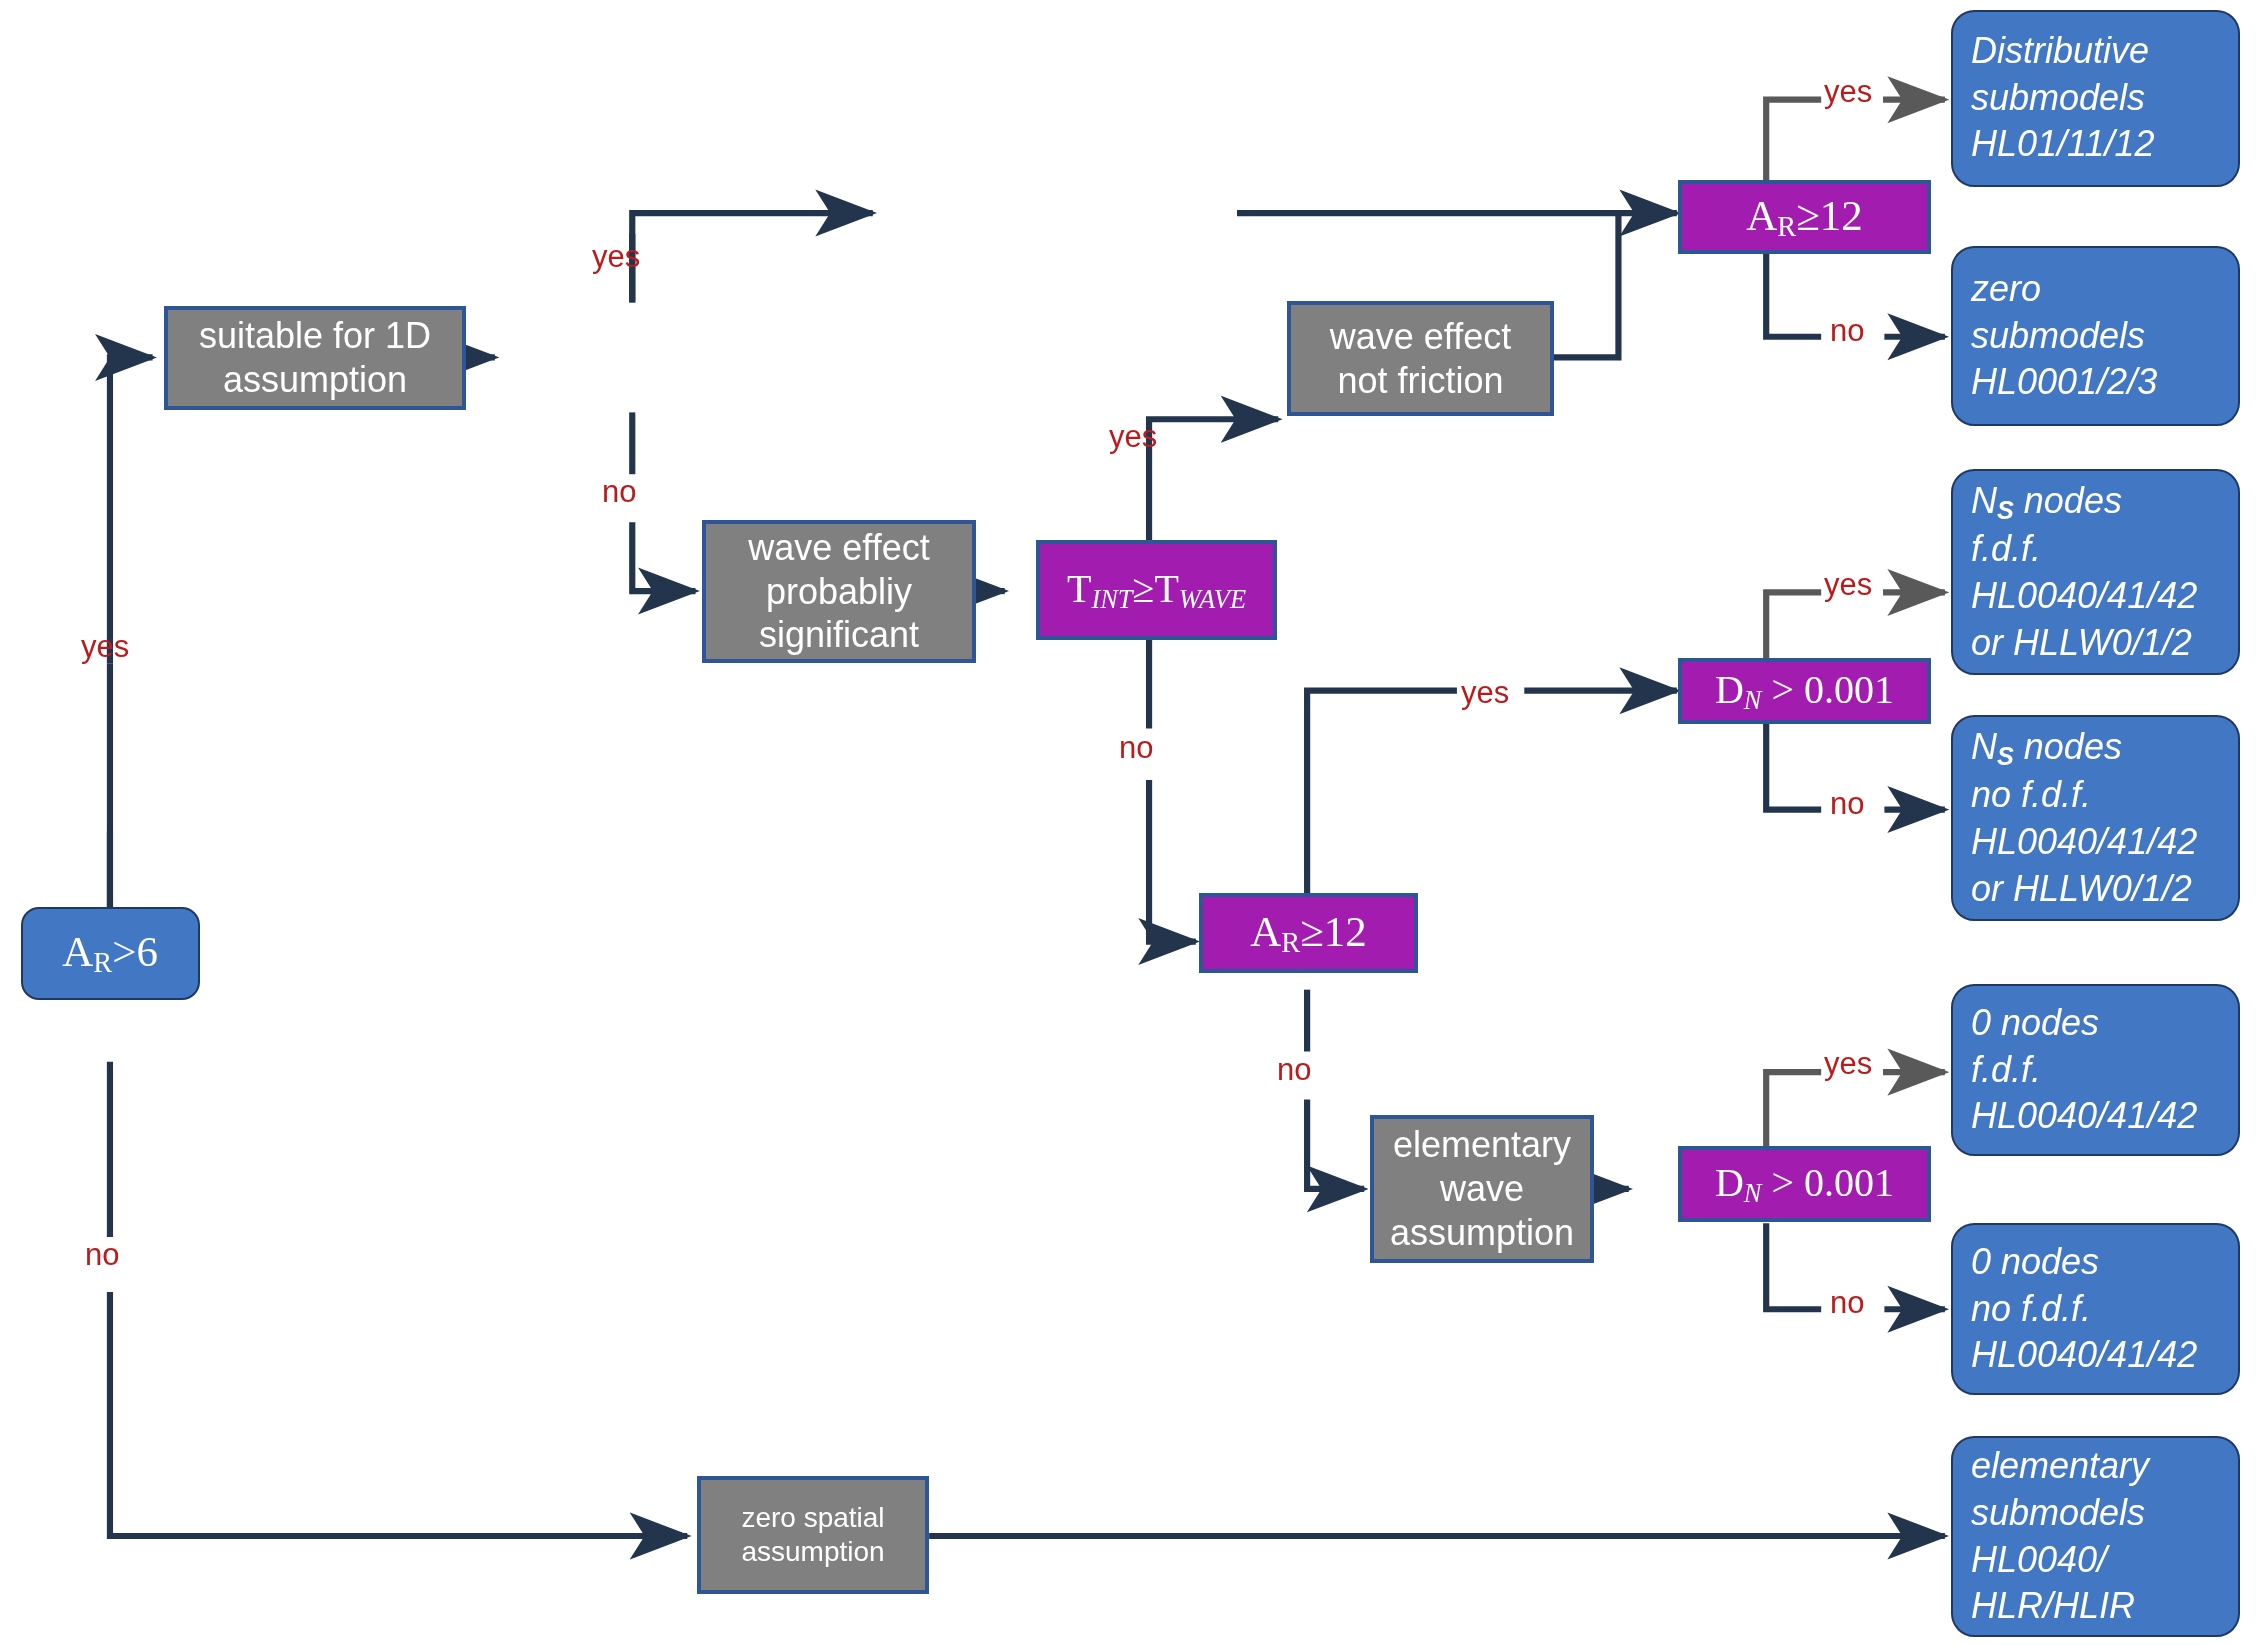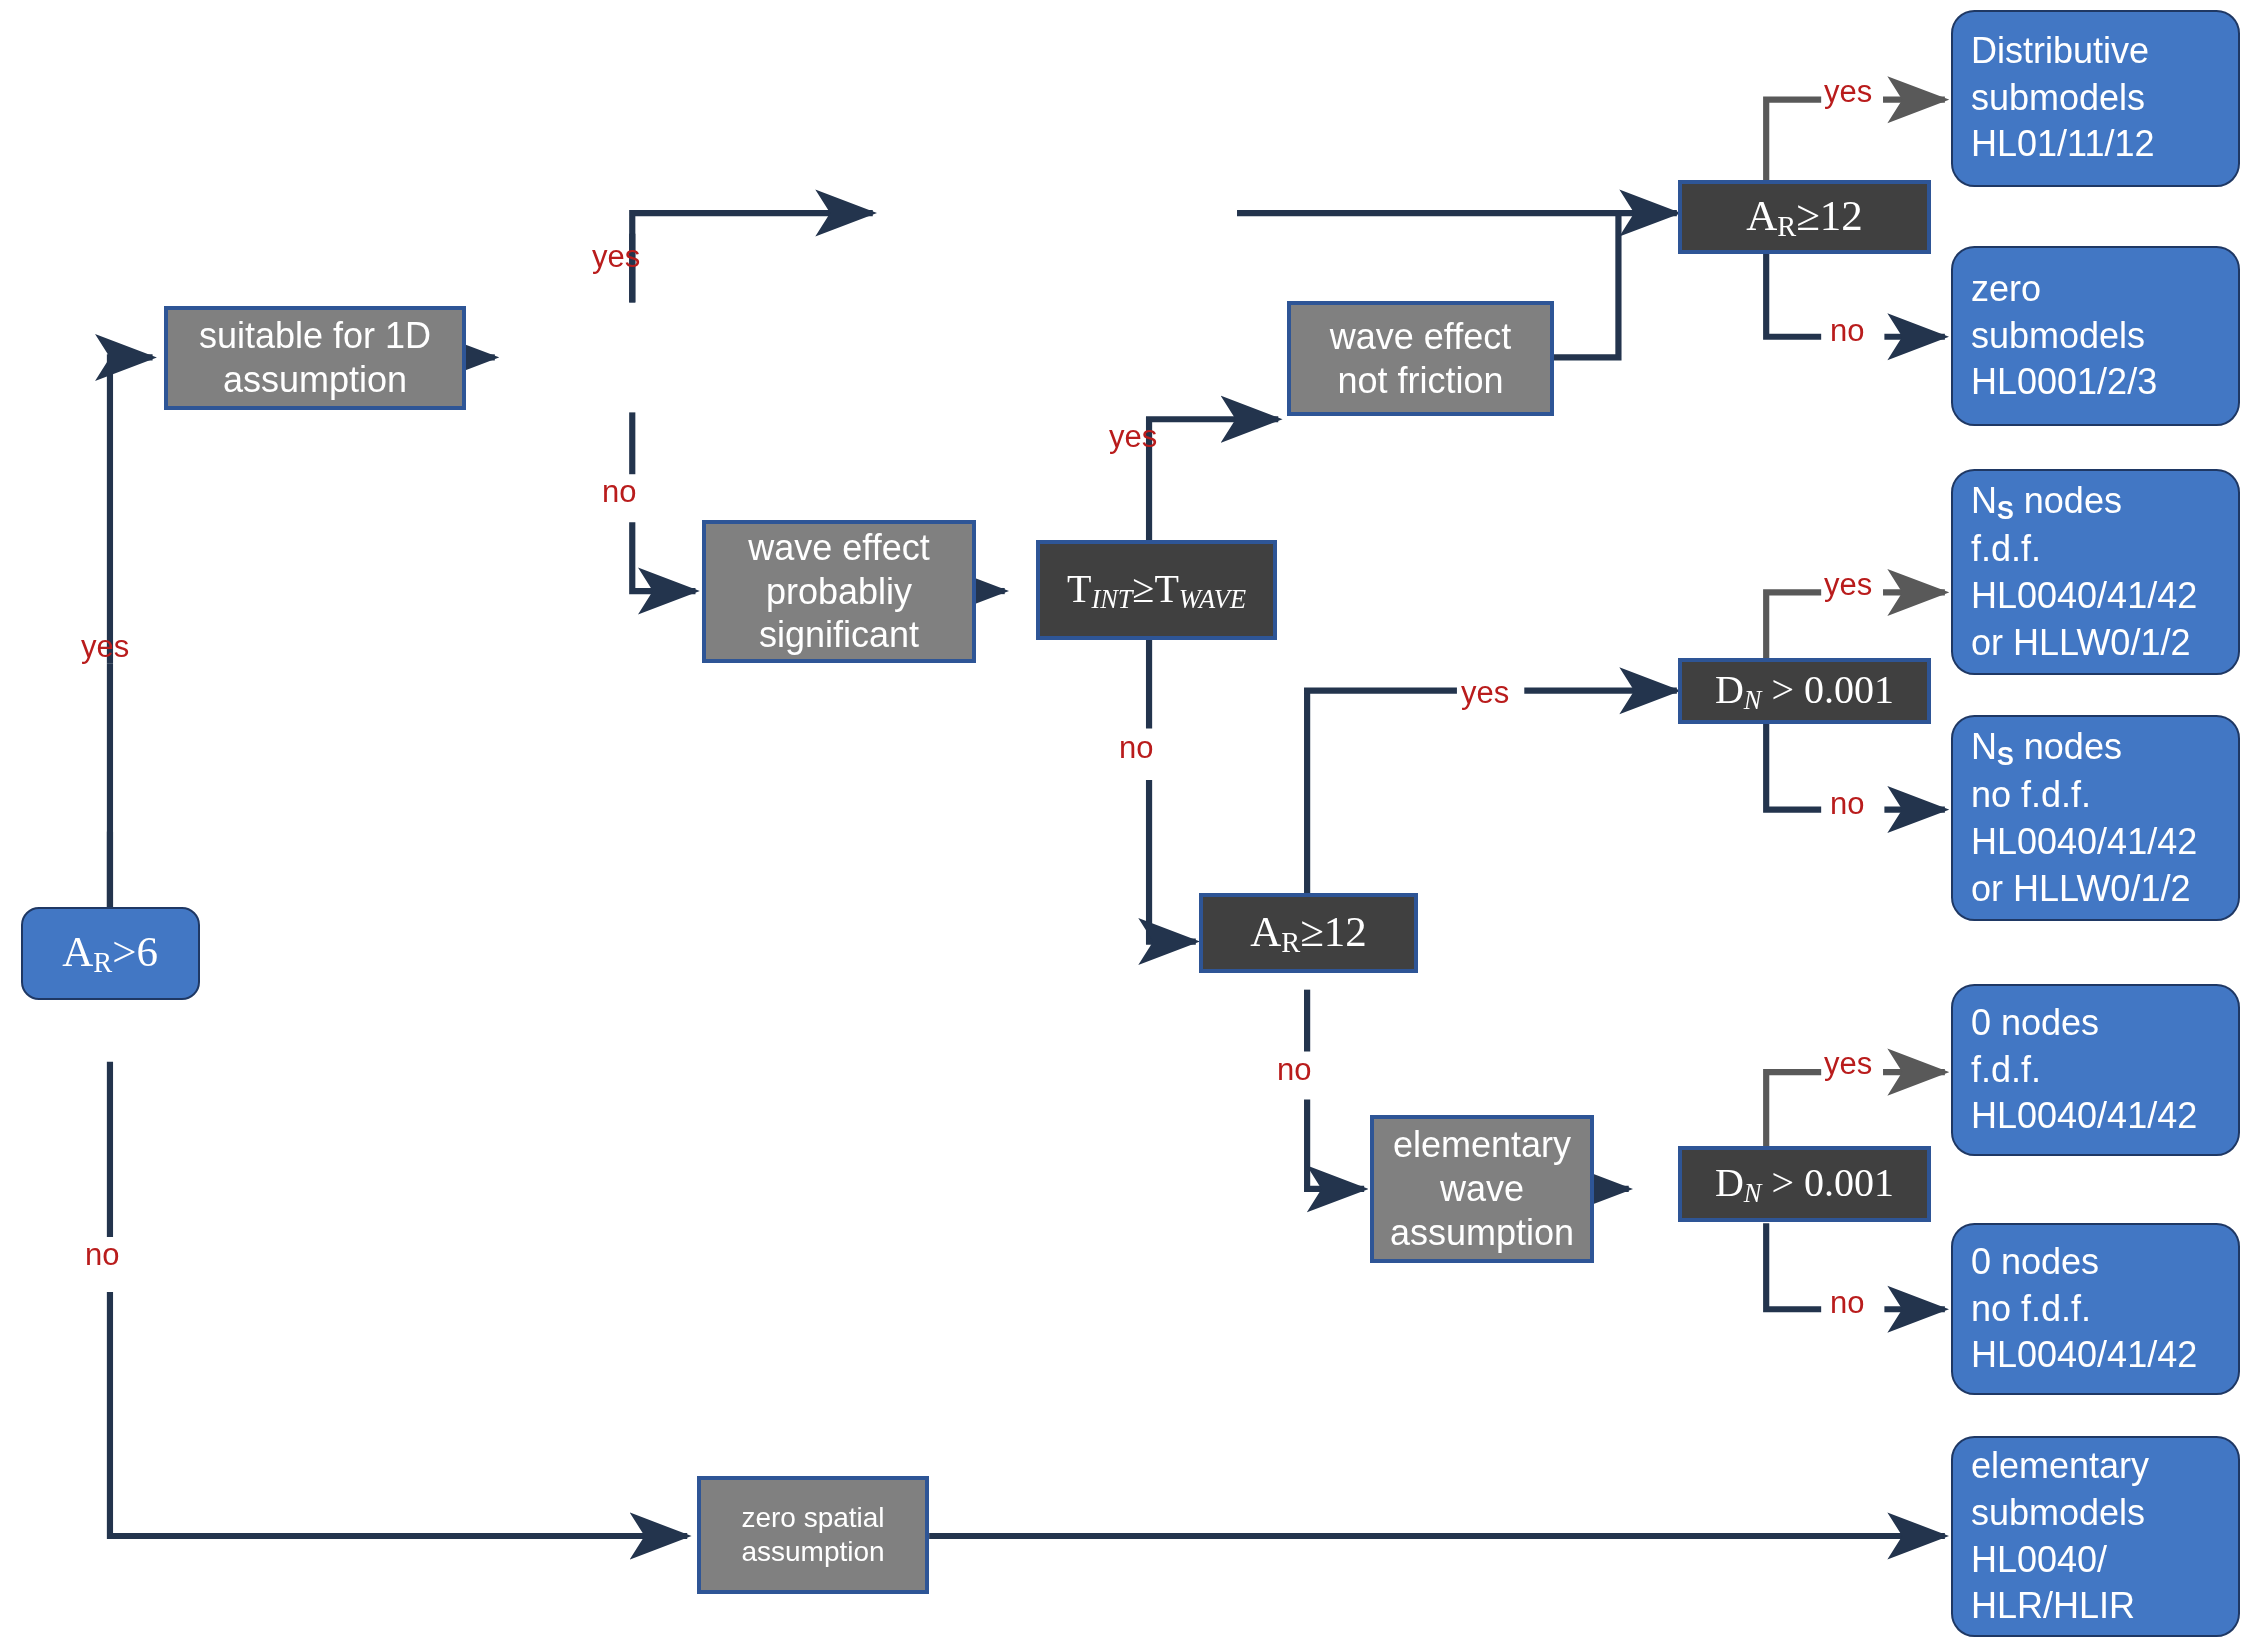--- a/index.html
+++ b/index.html
@@ -2,24 +2,24 @@
 <html style="font-size:11px"><head>
 <meta charset="utf-8">
 <style>
   html,body{margin:0;padding:0;background:#ffffff;}
   #stage{position:relative;width:2261px;height:1646px;background:#ffffff;
          font-family:"Liberation Sans", sans-serif;overflow:hidden;}
   svg.edges{position:absolute;left:0;top:0;width:2261px;height:1646px;}
   .node{position:absolute;box-sizing:border-box;display:flex;align-items:center;
         justify-content:center;text-align:center;color:#ffffff;}
   .node.process{background:#808080;border:4.8px solid #2E5596;line-height:1.22;}
-  .node.decision{background:#404040;border:4.8px solid #2E5596;line-height:1.2;
+  .node.decision{background:#a21caf;border:4.8px solid #2E5596;line-height:1.2;
                  font-family:"Liberation Serif", serif;}
   .node.terminal{background:#4277C4;border:2.1px solid #1F3864;border-radius:23.4px;
-                 justify-content:flex-start;text-align:left;line-height:1.30;}
+                 justify-content:flex-start;text-align:left;line-height:1.30;font-style:italic;}
   .node.terminal .inner{padding-left:18px;}
   .node.startnode{background:#4277C4;border:2.1px solid #1F3864;border-radius:18px;
                   font-family:"Liberation Serif", serif;}
   .lbl{position:absolute;color:#b91c1c;font-size:31px;white-space:nowrap;
        font-family:"Liberation Sans", sans-serif;}
   sub{font-size:0.66em;vertical-align:-0.22em;}
   .ital{font-style:italic;}
   .bsub{font-weight:bold;font-size:0.70em;vertical-align:-0.22em;}
 </style>
 </head>

